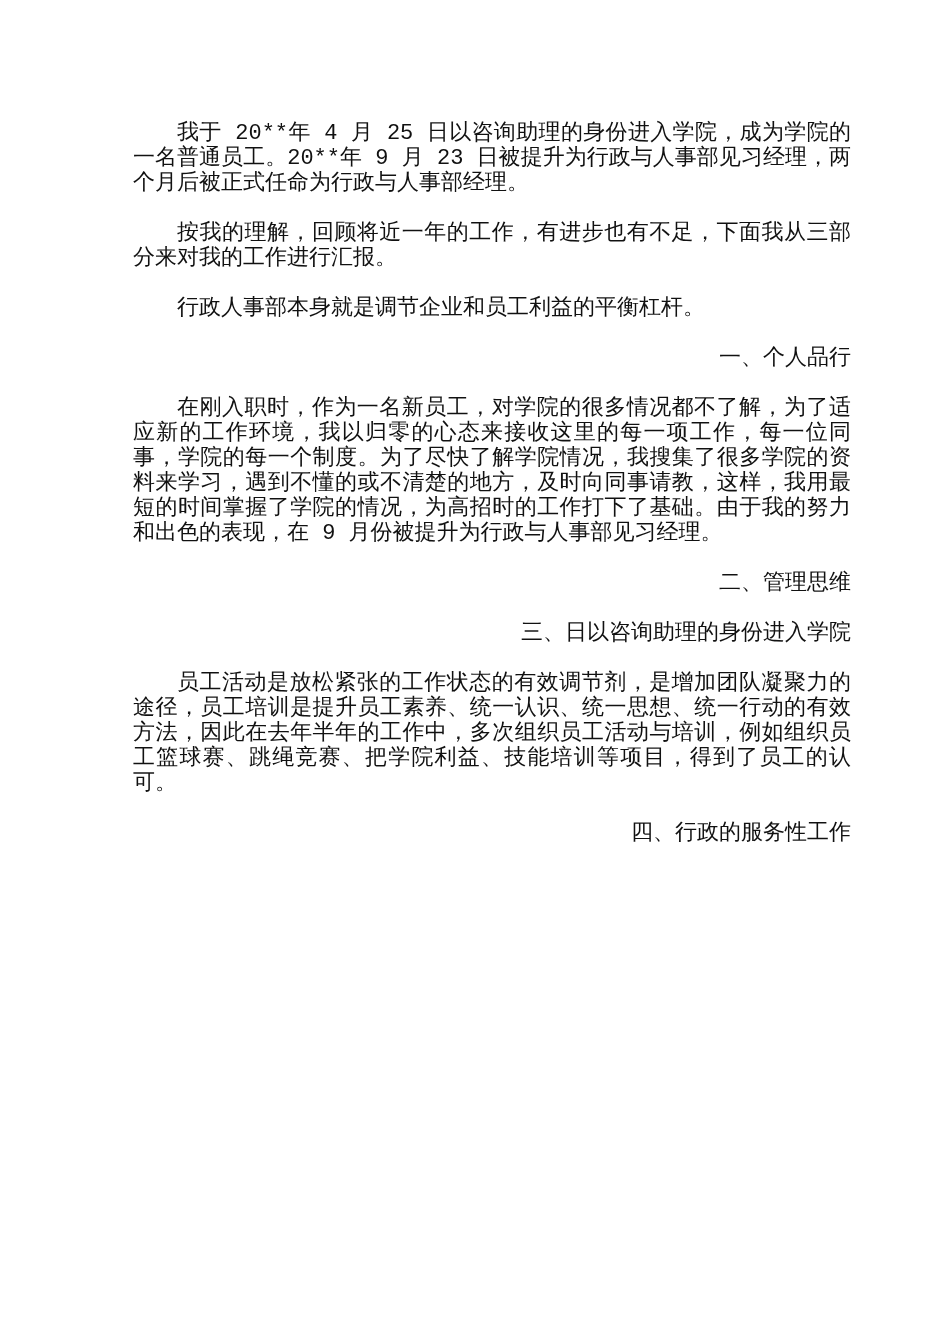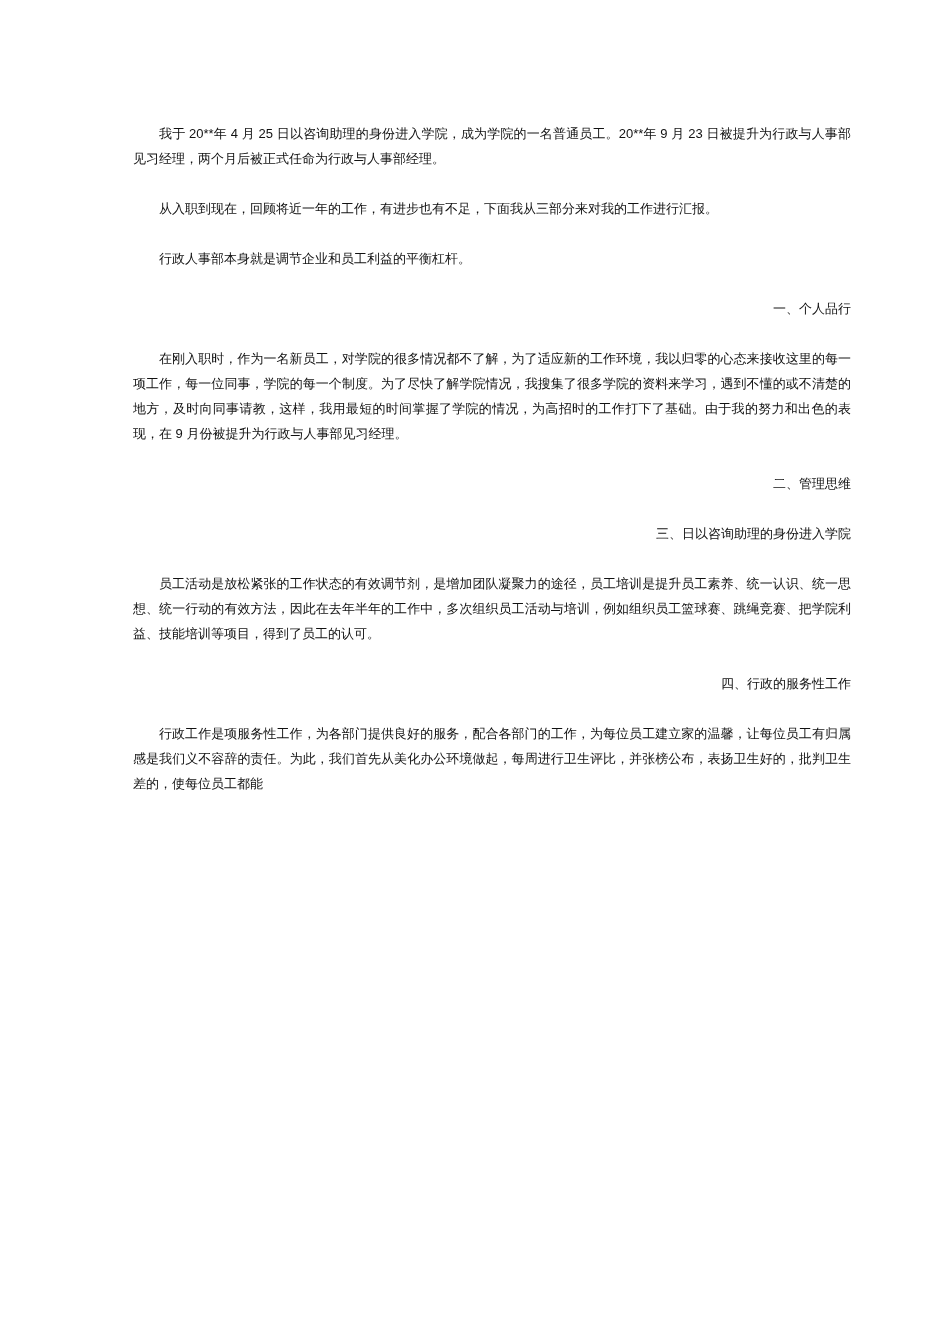--- a/index.html
+++ b/index.html
@@ -14,44 +14,43 @@
   }
   .doc-page {
     box-sizing: border-box;
     width: 950px;
     height: 1344px;
     padding: 121px 99px 0 133px;
     background: #ffffff;
   }
   .doc-body {
     width: 718px;
-    font-family: Liberation Sans, sans-serif;
-    font-size: 13px;
+    font-family: Liberation Mono, monospace;
+    font-size: 22px;
     line-height: 25px;
     color: #111111;
     text-align: justify;
   }
   .doc-body p {
     margin: 0 0 25px 0;
     text-indent: 2em;
     word-break: break-all;
   }
   .doc-body p.heading {
     text-align: right;
   }
 </style>
 </head>
 <body>
 
 <div class="doc-page">
   <div class="doc-body">
     <p>我于 20**年 4 月 25 日以咨询助理的身份进入学院，成为学院的一名普通员工。20**年 9 月 23 日被提升为行政与人事部见习经理，两个月后被正式任命为行政与人事部经理。</p>
-    <p>从入职到现在，回顾将近一年的工作，有进步也有不足，下面我从三部分来对我的工作进行汇报。</p>
+    <p>按我的理解，回顾将近一年的工作，有进步也有不足，下面我从三部分来对我的工作进行汇报。</p>
     <p>行政人事部本身就是调节企业和员工利益的平衡杠杆。</p>
     <p class="heading">一、个人品行</p>
     <p>在刚入职时，作为一名新员工，对学院的很多情况都不了解，为了适应新的工作环境，我以归零的心态来接收这里的每一项工作，每一位同事，学院的每一个制度。为了尽快了解学院情况，我搜集了很多学院的资料来学习，遇到不懂的或不清楚的地方，及时向同事请教，这样，我用最短的时间掌握了学院的情况，为高招时的工作打下了基础。由于我的努力和出色的表现，在 9 月份被提升为行政与人事部见习经理。</p>
     <p class="heading">二、管理思维</p>
     <p class="heading">三、日以咨询助理的身份进入学院</p>
     <p>员工活动是放松紧张的工作状态的有效调节剂，是增加团队凝聚力的途径，员工培训是提升员工素养、统一认识、统一思想、统一行动的有效方法，因此在去年半年的工作中，多次组织员工活动与培训，例如组织员工篮球赛、跳绳竞赛、把学院利益、技能培训等项目，得到了员工的认可。</p>
     <p class="heading">四、行政的服务性工作</p>
-    <p>行政工作是项服务性工作，为各部门提供良好的服务，配合各部门的工作，为每位员工建立家的温馨，让每位员工有归属感是我们义不容辞的责任。为此，我们首先从美化办公环境做起，每周进行卫生评比，并张榜公布，表扬卫生好的，批判卫生差的，使每位员工都能</p>
   </div>
 </div>
 
 </body></html>

